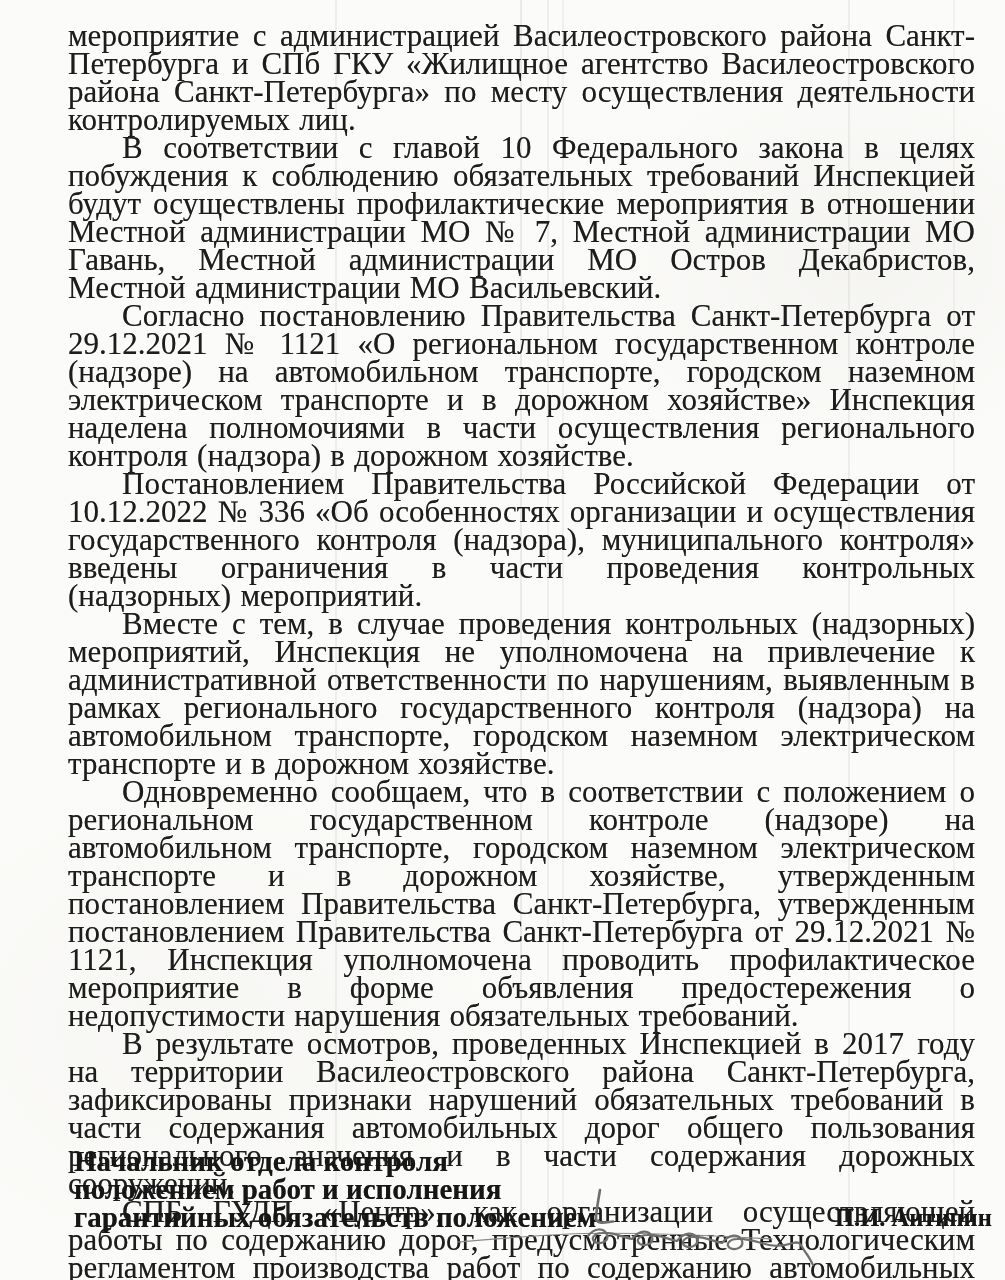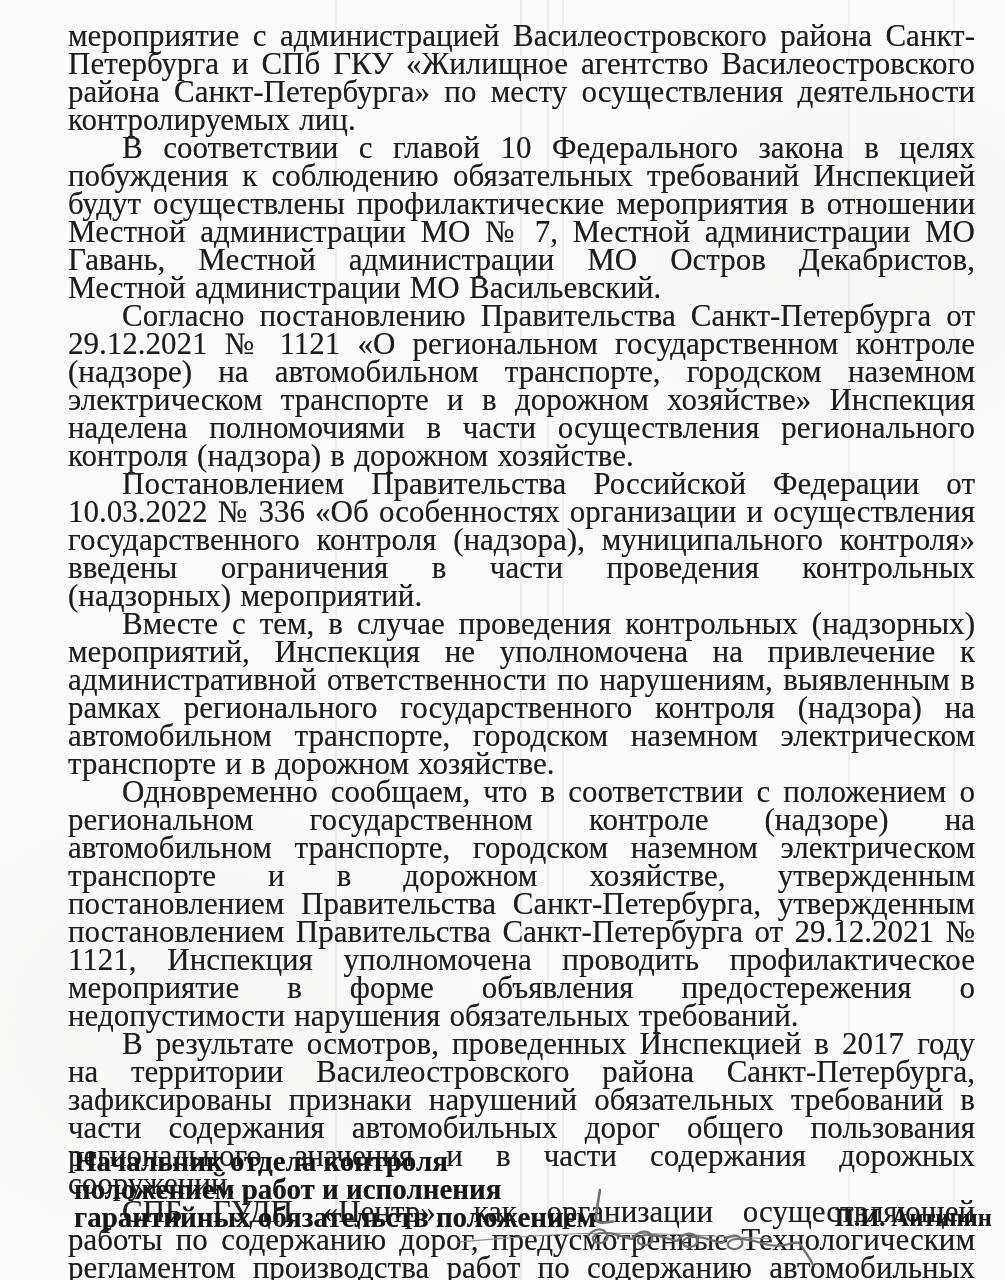--- a/index.html
+++ b/index.html
@@ -97,21 +97,21 @@
   <div class="scan-line l2"></div>
   <div class="scan-line l3"></div>
   <div class="scan-line l4"></div>
   <div class="scan-line l5"></div>
   <div class="scan-line l6"></div>
 
   <div class="body-text">
     <p class="continuation">мероприятие с администрацией Василеостровского района Санкт-Петербурга и СПб ГКУ «Жилищное агентство Василеостровского района Санкт-Петербурга» по месту осуществления деятельности контролируемых лиц.</p>
     <p>В соответствии с главой 10 Федерального закона в целях побуждения к соблюдению обязательных требований Инспекцией будут осуществлены профилактические мероприятия в отношении Местной администрации МО № 7, Местной администрации МО Гавань, Местной администрации МО Остров Декабристов, Местной администрации МО Васильевский.</p>
     <p>Согласно постановлению Правительства Санкт-Петербурга от 29.12.2021 № 1121 «О региональном государственном контроле (надзоре) на автомобильном транспорте, городском наземном электрическом транспорте и в дорожном хозяйстве» Инспекция наделена полномочиями в части осуществления регионального контроля (надзора) в дорожном хозяйстве.</p>
-    <p>Постановлением Правительства Российской Федерации от 10.03.2022 № 336 «Об особенностях организации и осуществления государственного контроля (надзора), муниципального контроля» введены ограничения в части проведения контрольных (надзорных) мероприятий.</p>
+    <p>Постановлением Правительства Российской Федерации от 10.12.2022 № 336 «Об особенностях организации и осуществления государственного контроля (надзора), муниципального контроля» введены ограничения в части проведения контрольных (надзорных) мероприятий.</p>
     <p>Вместе с тем, в случае проведения контрольных (надзорных) мероприятий, Инспекция не уполномочена на привлечение к административной ответственности по нарушениям, выявленным в рамках регионального государственного контроля (надзора) на автомобильном транспорте, городском наземном электрическом транспорте и в дорожном хозяйстве.</p>
     <p>Одновременно сообщаем, что в соответствии с положением о региональном государственном контроле (надзоре) на автомобильном транспорте, городском наземном электрическом транспорте и в дорожном хозяйстве, утвержденным постановлением Правительства Санкт-Петербурга, утвержденным постановлением Правительства Санкт-Петербурга от 29.12.2021 № 1121, Инспекция уполномочена проводить профилактическое мероприятие в форме объявления предостережения о недопустимости нарушения обязательных требований.</p>
     <p>В результате осмотров, проведенных Инспекцией в 2017 году на территории Василеостровского района Санкт-Петербурга, зафиксированы признаки нарушений обязательных требований в части содержания автомобильных дорог общего пользования регионального значения и в части содержания дорожных сооружений.</p>
     <p>СПБ ГУДП «Центр», как организации осуществляющей работы по содержанию дорог, предусмотренные Технологическим регламентом производства работ по содержанию автомобильных дорог регионального значения в Санкт-Петербурге, утвержденным распоряжением Комитета по благоустройству Санкт-Петербурга от 28.03.2022 № 74-р, и СПБ ГБУ «Мостотрест» объявлены и подготовлены предостережения о недопустимости нарушения обязательных требований.</p>
   </div>
 
   <div class="sig-block">
     <div>Начальник отдела контроля</div>
     <div>положением работ и исполнения</div>
     <div>гарантийных обязательств положением</div>

